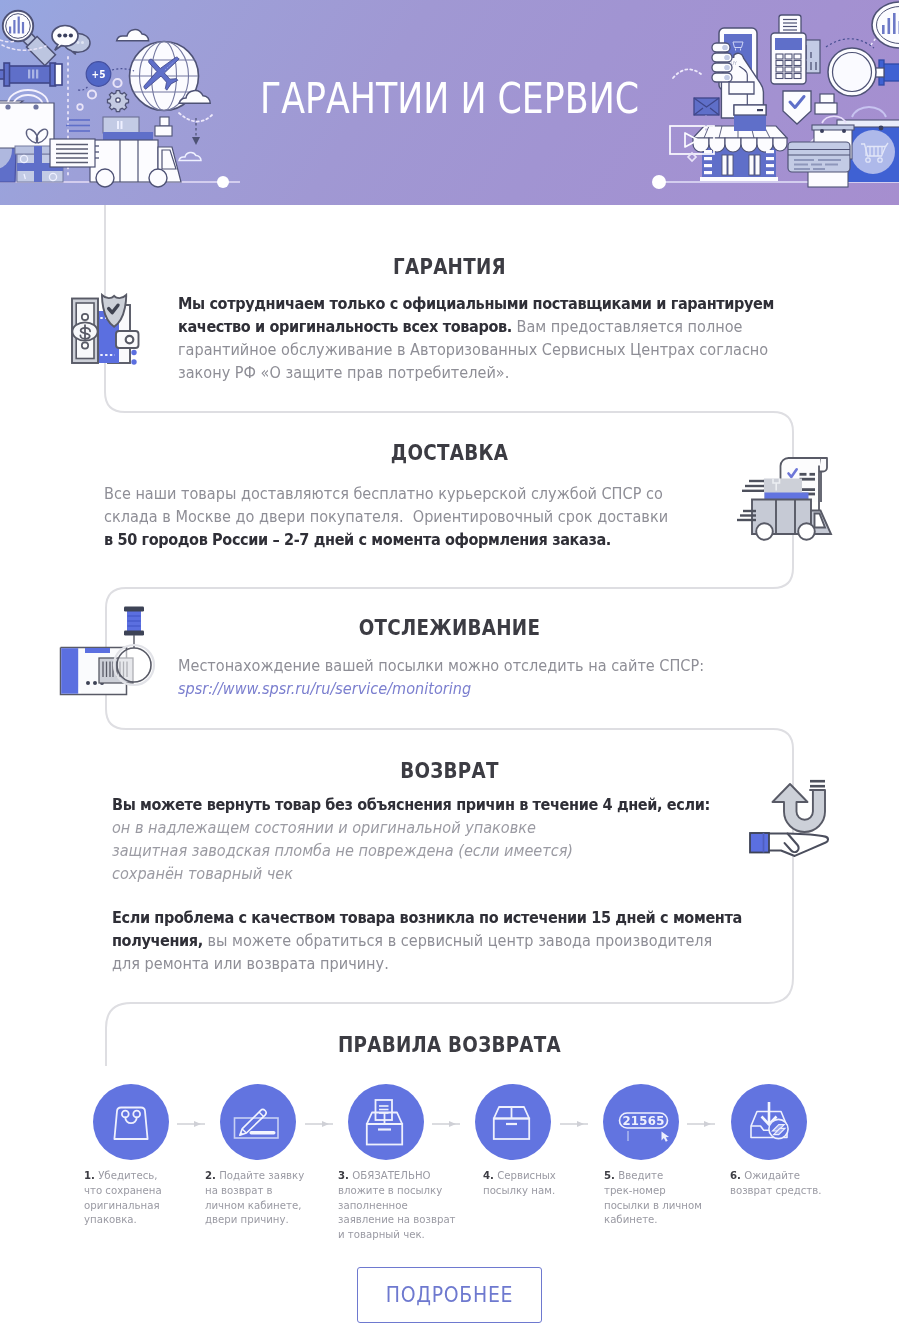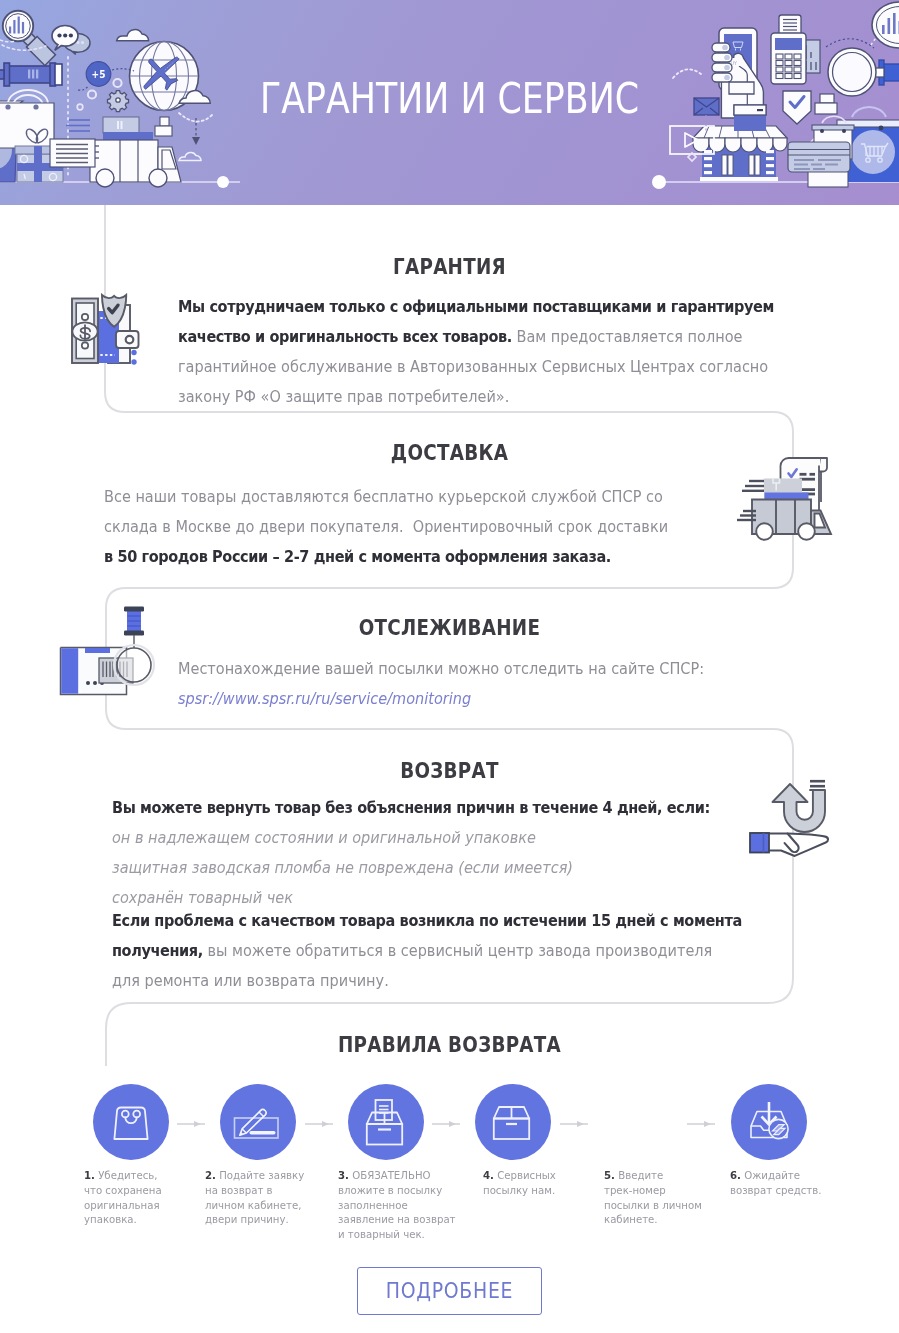--- a/index.html
+++ b/index.html
@@ -7,21 +7,21 @@
 body{font-family:"DejaVu Sans Condensed","DejaVu Sans",sans-serif}
 .page{position:relative;width:899px;height:1333px;background:#fff}
 .banner{position:absolute;left:0;top:0;width:899px;height:205px;overflow:hidden;
  background:linear-gradient(122deg,#96a7e1 0%,#9da0d8 18%,#a098d3 42%,#a194d2 62%,#a391d1 82%,#a68ecf 100%)}
 .banner-title{position:absolute;left:0;top:83px;width:899px;text-align:center;
  color:#fff;font-size:43px;font-weight:400;line-height:31px;
  transform:scaleX(.9);transform-origin:center}
 .snake{position:absolute;left:0;top:200px;width:899px;height:1000px;pointer-events:none}
 .h2{position:absolute;text-align:center;color:#3c3c43;font-weight:700;font-size:22px;
  line-height:22px;letter-spacing:.3px;transform:scaleX(.925)}
-.body{position:absolute;color:#8e8e96;font-size:16.1px;line-height:30px}
+.body{position:absolute;color:#8e8e96;font-size:16.1px;line-height:23px}
 .body b{color:#2f2f37;font-weight:700;letter-spacing:-0.38px}
 .body .it{font-style:italic;color:#9b9ba3}
 .lnk{color:#7b7fcf;font-style:italic}
 .ico{position:absolute}
 .step-circ{position:absolute;width:72px;height:72px;border-radius:50%;background:#6274e0}
 .step-txt{position:absolute;color:#9a9aa3;font-size:11.3px;line-height:14.8px}
 .step-txt b{color:#3c3c43;font-weight:700}
 .btn{position:absolute;border:1.6px solid #6e79cf;border-radius:3px;color:#6e79cf;
  font-size:21px;letter-spacing:.7px;display:flex;align-items:center;justify-content:center;
  background:#fff}
@@ -565,20 +565,28 @@
 
   <div class="step-circ" style="left:475.3px;top:1084px;width:76px;height:76px">
     <svg width="76" height="76" viewBox="0 0 76 76">
       <path d="M24 23h25l5.2 11.5H18.8z" fill="none" stroke="#eef0fd" stroke-width="1.8" stroke-linejoin="round"></path>
       <rect x="18.8" y="34.5" width="35.4" height="20.5" fill="none" stroke="#eef0fd" stroke-width="1.8"></rect>
       <line x1="36.5" y1="23" x2="36.5" y2="34.5" stroke="#eef0fd" stroke-width="1.8"></line>
       <line x1="31" y1="40" x2="42" y2="40" stroke="#eef0fd" stroke-width="2.2"></line>
     </svg>
   </div>
 
+  <div class="step-circ" style="left:602.9px;top:1084px;width:76px;height:76px">
+    <svg width="76" height="76" viewBox="0 0 76 76">
+      <rect x="16.5" y="29" width="48" height="15" rx="7.5" fill="none" stroke="#eef0fd" stroke-width="1.6"></rect>
+      <text x="40.5" y="41" font-family="'DejaVu Sans Condensed',sans-serif" font-size="13" font-weight="700" fill="#eef0fd" text-anchor="middle" letter-spacing="0.3">21565</text>
+      <line x1="25" y1="47" x2="25" y2="57" stroke="#aab6ee" stroke-width="1.6"></line>
+      <path d="M58.5 47.5v9l2.4-2.5 1.9 3.8 1.9-1-1.9-3.5 3.3-.4z" fill="#eef0fd"></path>
+    </svg>
+  </div>
 
   <div class="step-circ" style="left:730.5px;top:1084px;width:76px;height:76px">
     <svg width="76" height="76" viewBox="0 0 76 76">
       <path d="M20 53.5V42l6-14.5h24l6 14.5v11.5z" fill="none" stroke="#eef0fd" stroke-width="1.6" stroke-linejoin="round"></path>
       <path d="M20 42h9.5l3.2 4.2h10.6l3.2-4.2H56" fill="none" stroke="#eef0fd" stroke-width="1.6" stroke-linejoin="round"></path>
       <line x1="38" y1="18" x2="38" y2="40" stroke="#f4f6ff" stroke-width="2.6"></line>
       <path d="M30.5 32.5L38 40.5l7.5-8" fill="none" stroke="#f4f6ff" stroke-width="2.6" stroke-linejoin="round" stroke-linecap="butt"></path>
       <circle cx="47.5" cy="45" r="9.6" fill="#6274e0" stroke="#eef0fd" stroke-width="1.6"></circle>
       <path d="M41.5 47l6.3-6.3h5.4l-6.3 6.3z" fill="#97a4ee" stroke="#eef0fd" stroke-width="1.2"></path>
       <path d="M42.6 50.6l6.3-6.3h5.1l-6.3 6.3z" fill="#97a4ee" stroke="#eef0fd" stroke-width="1.2"></path>
@@ -616,14 +624,14 @@
       </g>
     </svg>
 
   <div class="step-txt" style="left:84px;top:1169px;width:82px"><b>1.</b> <span>Убедитесь, что сохранена оригинальная упаковка.</span></div>
   <div class="step-txt" style="left:205px;top:1169px;width:105px"><b>2.</b> <span>Подайте заявку на возврат в личном кабинете, двери причину.</span></div>
   <div class="step-txt" style="left:338px;top:1169px;width:125px"><b>3.</b> <span>ОБЯЗАТЕЛЬНО вложите в посылку заполненное заявление на возврат и товарный чек.</span></div>
   <div class="step-txt" style="left:483px;top:1169px;width:88px"><b>4.</b> <span>Сервисных посылку нам.</span></div>
   <div class="step-txt" style="left:604px;top:1169px;width:120px"><b>5.</b> <span>Введите<br>трек-номер<br>посылки в личном<br>кабинете.</span></div>
   <div class="step-txt" style="left:730px;top:1169px;width:110px"><b>6.</b> <span>Ожидайте возврат средств.</span></div>
 
-  <div class="btn" style="left:357px;top:1267px;width:185px;height:48px">ПОДРОБНЕЕ</div>
+  <div class="btn" style="left:357px;top:1267px;width:185px;height:56px">ПОДРОБНЕЕ</div>
 </div>
 
 </body></html>

